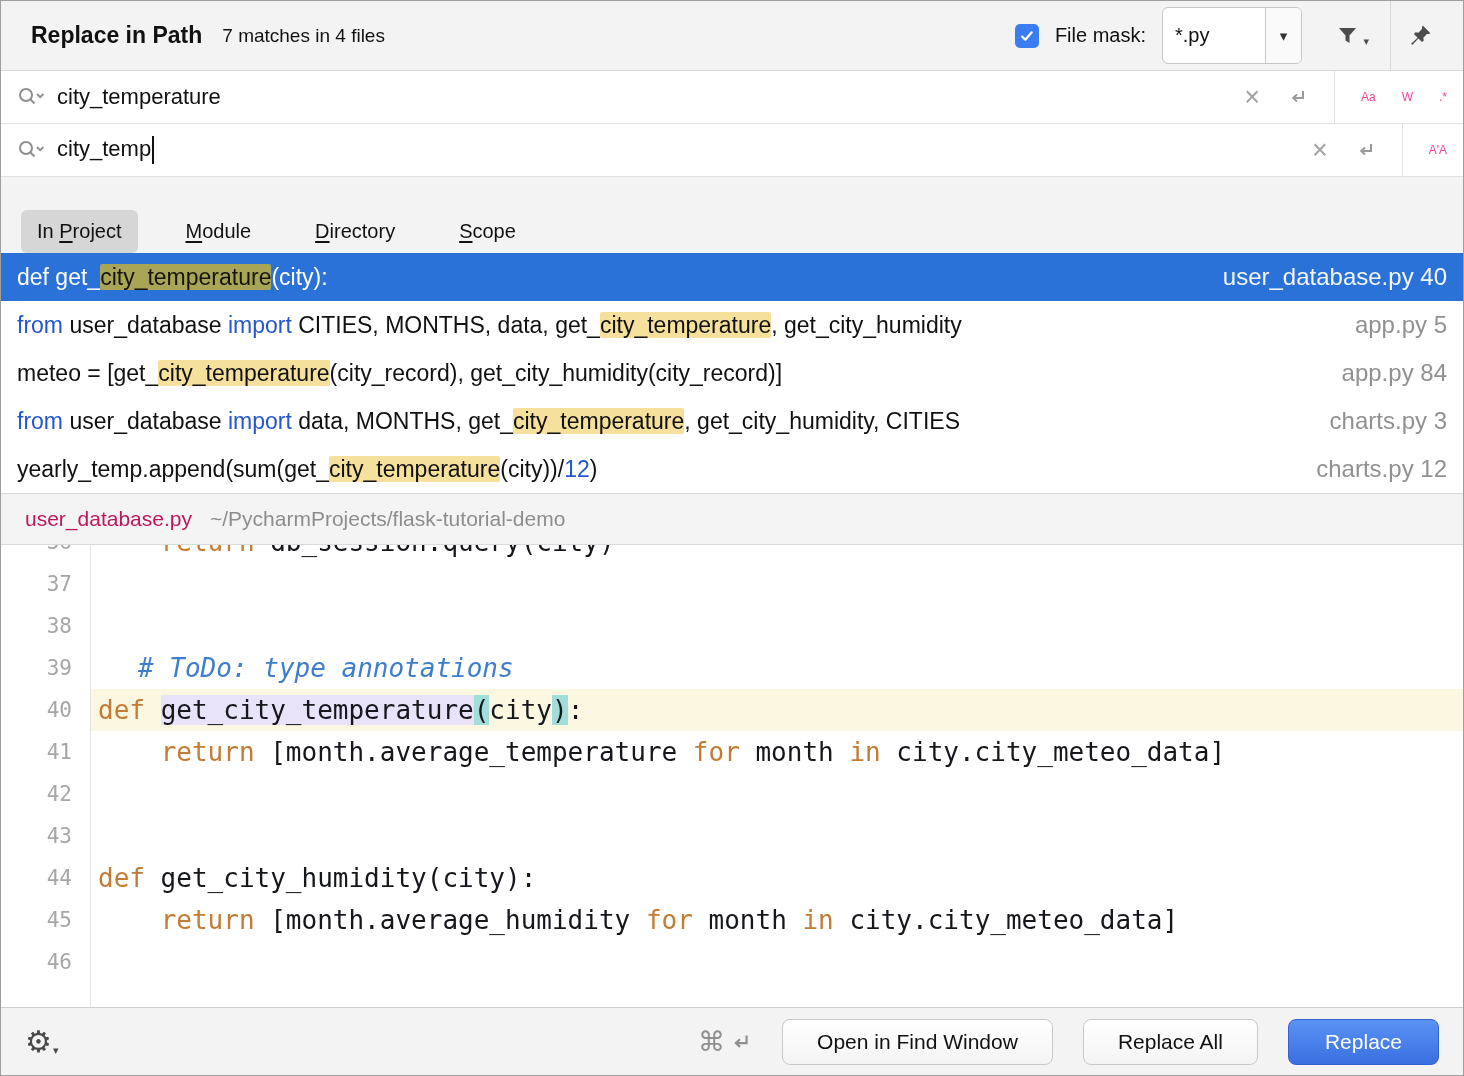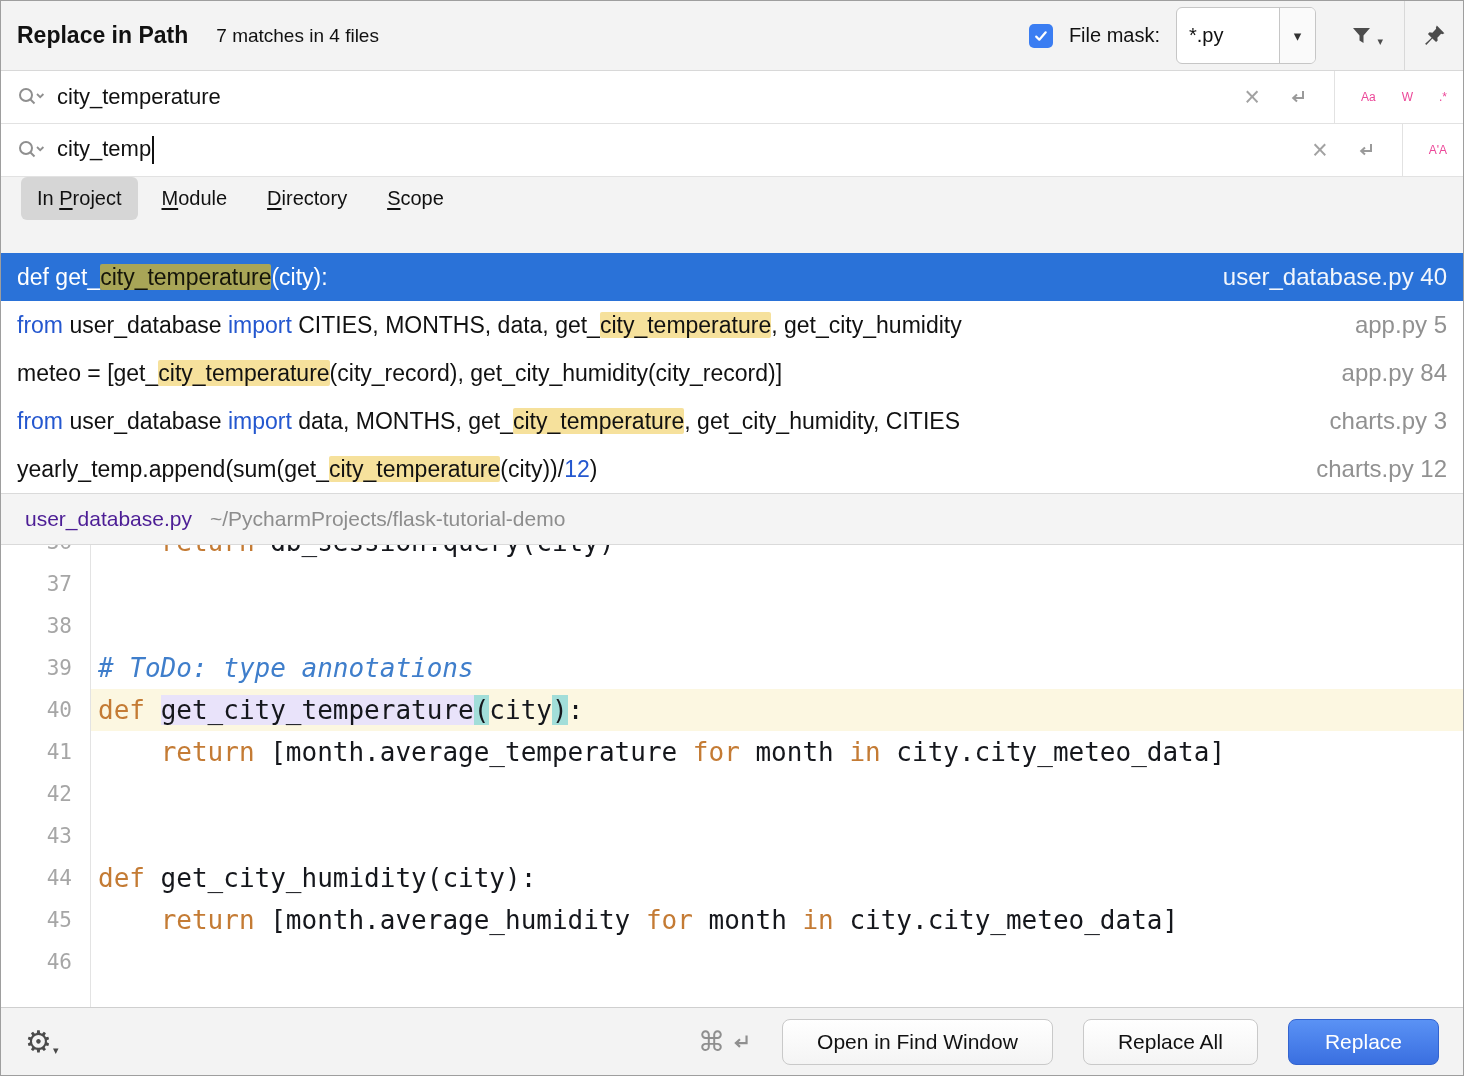--- a/index.html
+++ b/index.html
@@ -2,21 +2,21 @@
 <html style="--accent: #3a7df2; --selection: #2a72d8; --match: #f6e19c; --match-selected: #a8a557; --keyword: #c47b34; --todo: #3f7ecb; --ref-blue: #2457cf; --ident-bg: #e9e3fa; --brace-bg: #a2ded9; --line-highlight: #fcf7e1;"><head>
 <meta charset="utf-8">
 <style>
   * { box-sizing: border-box; margin: 0; padding: 0; }
   html, body { width: 1464px; height: 1076px; overflow: hidden; }
   body { font-family: "Liberation Sans", "DejaVu Sans", sans-serif; background: #fff; color: #111; }
 
   .window { width: 1464px; height: 1076px; border: 1px solid #9e9e9e; display: flex; flex-direction: column; background: #fff; }
 
   
-  .titlebar { flex: 0 0 70px; background: #f3f3f3; border-bottom: 1px solid #d8d8d8; display: flex; align-items: center; padding: 0 16px; gap: 28px; }
+  .titlebar { flex: 0 0 70px; background: #f3f3f3; border-bottom: 1px solid #d8d8d8; display: flex; align-items: center; padding: 0 30px; gap: 20px; }
   .title { font-size: 23px; font-weight: 700; color: #111; }
   .summary { font-size: 19px; color: #111; }
   .titlebar-right { margin-left: auto; display: flex; align-items: center; gap: 16px; height: 100%; }
   .checkbox { width: 24px; height: 24px; border-radius: 5px; background: var(--accent, #3a7df2); display: flex; align-items: center; justify-content: center; cursor: pointer; }
   .fm-label { font-size: 20px; }
   .combo { height: 57px; width: 140px; background: #fff; border: 1px solid #c6c6c6; border-radius: 6px; display: flex; align-items: stretch; overflow: hidden; cursor: pointer; }
   .combo-value { flex: 1; display: flex; align-items: center; padding-left: 12px; font-size: 20px; }
   .combo-arrow { width: 36px; display: flex; align-items: center; justify-content: center; border-left: 1px solid #c6c6c6; font-size: 15px; color: #333; background: #fafafa; }
   .icon-btn { display: flex; align-items: center; justify-content: center; cursor: pointer; position: relative; }
   .filter-caret { position: absolute; right: -9px; bottom: 0px; font-size: 11px; color: #4c4c4c; }
@@ -25,51 +25,51 @@
   
   .field-row { flex: 0 0 53px; background: #fff; border-bottom: 1px solid #e2e2e2; display: flex; align-items: center; padding: 0 16px; }
   .field-text { font-size: 22px; color: #111; margin-left: 12px; flex: 1; white-space: pre; cursor: text; }
   .caret { display: inline-block; width: 2px; height: 28px; background: #111; vertical-align: middle; margin-left: 1px; }
   .field-icons { display: flex; align-items: center; gap: 26px; height: 100%; }
   .ficon { color: #ec4899; font-size: 12px; cursor: pointer; }
   .x-icon { font-size: 27px; line-height: 1; color: #a2a2a2; }
   .vsep2 { width: 1px; height: 100%; background: #e2e2e2; }
 
   
-  .tabs-row { flex: 0 0 76px; background: #f3f3f3; display: flex; align-items: flex-start; padding: 0 20px; gap: 8px; }
+  .tabs-row { flex: 0 0 76px; background: #f3f3f3; display: flex; align-items: flex-end; padding: 0 20px; gap: 32px; }
   .tab { font-size: 20px; padding: 10px 16px; border-radius: 6px; color: #111; cursor: pointer; white-space: pre; }
   .tab.selected { background: #d6d6d6; }
   .mn { text-decoration: underline; text-underline-offset: 3px; }
 
   
   .results { flex: 0 0 240px; background: #fff; overflow: hidden; }
   .result-row { height: 48px; display: flex; align-items: center; padding: 0 16px; font-size: 23px; cursor: pointer; }
   .result-text { white-space: pre; overflow: hidden; }
   .result-loc { margin-left: auto; flex: 0 0 auto; color: #919191; font-size: 24px; padding-left: 24px; white-space: pre; }
   .result-row.selected { background: var(--selection, #2a72d8); color: #fff; }
   .result-row.selected .result-loc { color: #f2f6fc; }
   .seg-kwblue { color: var(--ref-blue, #2457cf); }
   .seg-match { background: var(--match, #f6e19c); border-radius: 2px; }
   .seg-match-sel { background: var(--match-selected, #a8a557); color: #15150a; border-radius: 2px; }
 
   
   .preview-header { flex: 0 0 52px; background: #f4f4f4; border-top: 1px solid #dadada; border-bottom: 1px solid #dadada; display: flex; align-items: center; padding: 0 24px; gap: 18px; font-size: 21px; }
-  .ph-file { color: #4c1d95; }
+  .ph-file { color: #be185d; }
   .ph-path { color: #8d8d8d; }
 
   
   .editor { flex: 1 1 auto; position: relative; overflow: hidden; background: #fff; font-family: "DejaVu Sans Mono", "Liberation Mono", monospace; font-size: 26px; cursor: text; }
   .gutter-sep { position: absolute; left: 89px; top: 0; bottom: 0; width: 1px; background: #e3e3e3; }
   .code-lines { margin-top: -24px; position: relative; }
   .code-line { display: flex; height: 42px; line-height: 42px; }
   .gutter { flex: 0 0 89px; text-align: right; padding-right: 18px; color: #a6a6a6; font-size: 21px; font-family: "DejaVu Sans Mono", "Liberation Mono", monospace; }
   .code { flex: 1; white-space: pre; padding-left: 8px; color: #15171c; }
   .code-line.hl .code { background: var(--line-highlight, #fcf7e1); }
   .seg-kw { color: var(--keyword, #c47b34); }
-  .seg-todo { color: var(--todo, #3f7ecb); font-style: italic; }
+  .seg-todo { color: var(--todo, #3f7ecb); font-style: italic; margin-left: 40px; }
   .seg-ident { background: var(--ident-bg, #e9e3fa); }
   .seg-brace { background: var(--brace-bg, #a2ded9); }
 
   
   .footer { flex: 0 0 68px; background: #f3f3f3; border-top: 1px solid #cfcfcf; display: flex; align-items: center; padding: 0 24px; }
   .gear-wrap { display: flex; align-items: flex-end; cursor: pointer; }
   .gear { font-size: 30px; color: #4a4a4a; line-height: 1; }
   .gear-caret { font-size: 11px; color: #4a4a4a; margin-left: 1px; }
   .footer-right { margin-left: auto; display: flex; align-items: center; gap: 30px; }
   .shortcut { display: flex; align-items: center; gap: 3px; color: #8f8f8f; font-size: 27px; }

